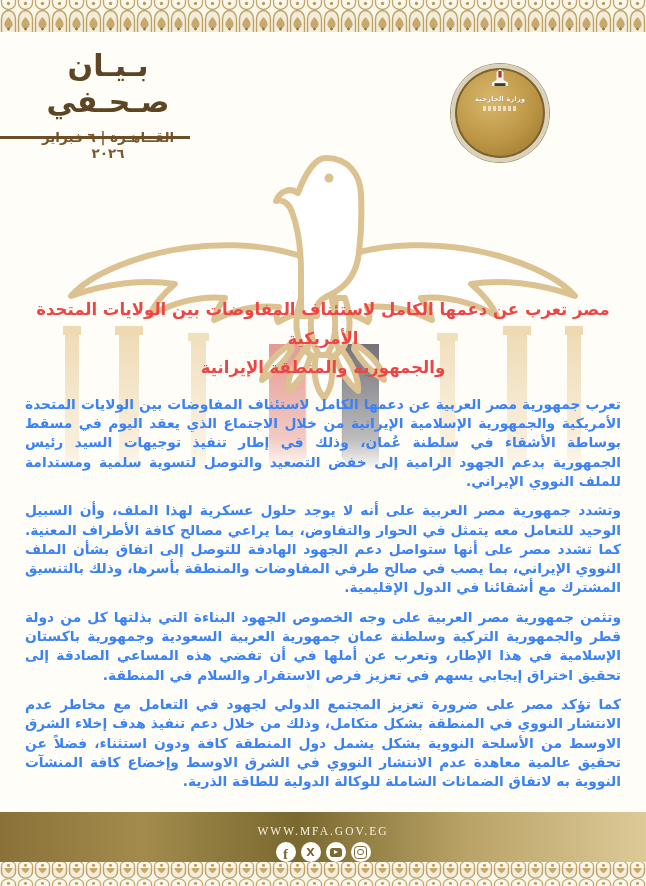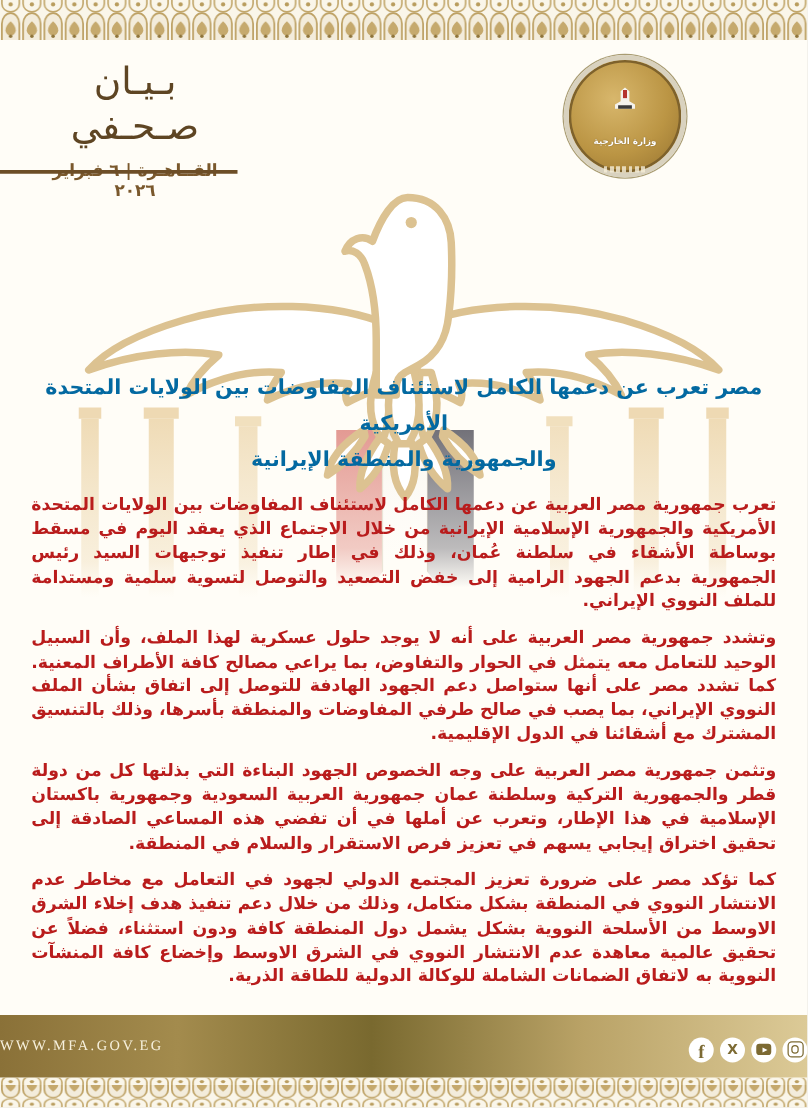--- a/index.html
+++ b/index.html
@@ -6,48 +6,48 @@
   .page{position:relative;width:646px;height:886px;margin:0 auto;background:#fffdf7;
         overflow:hidden;font-family:"DejaVu Sans",sans-serif;}
 
   
   .orn{position:absolute;left:0;width:646px;display:block;}
   .orn-top{top:0;}
   .orn-bottom{bottom:0;transform:scaleY(-1);}
 
   
   .brand{position:absolute;top:48px;left:26px;width:164px;text-align:center;direction:rtl;}
-  .brand-title{font-size:30px;font-weight:normal;color:#5e4523;letter-spacing:1px;line-height:1.2;}
+  .brand-title{font-size:30px;font-weight:bold;color:#5e4523;letter-spacing:1px;line-height:1.2;}
   .brand-date{margin-top:9px;font-size:13.5px;font-weight:bold;color:#7a582c;}
   .brand-rule{position:absolute;top:136px;left:0;width:190px;height:3px;background:#6d4e27;}
 
-  .seal{position:absolute;top:44px;right:97px;width:90px;height:90px;border-radius:50%;
+  .seal{position:absolute;top:64px;right:97px;width:90px;height:90px;border-radius:50%;
         background:radial-gradient(circle at 40% 35%,#d8b76c 0%,#bb9544 55%,#93702e 100%);
         border:4px solid #d9d2bf;box-shadow:0 0 0 1px #a99c72, inset 0 0 0 2px #7e622c;
-        display:flex;flex-direction:column;align-items:center;justify-content:flex-end;gap:13px;}
+        display:flex;flex-direction:column;align-items:center;justify-content:flex-start;}
   .seal-script{color:#ffffff;font-size:7px;font-weight:bold;direction:rtl;text-align:center;
                margin-top:3px;line-height:1.3;text-shadow:0 0 1px #6d5320;}
   .seal-lines{width:34px;height:5px;margin-top:2px;
               background:repeating-linear-gradient(90deg,#f6eed7 0 3px,transparent 3px 5px);opacity:.8;}
 
   
   .watermark{position:absolute;top:148px;left:60px;width:526px;height:330px;z-index:0;}
 
   
   .content{position:absolute;top:296px;left:25px;right:25px;bottom:78px;z-index:2;
            direction:rtl;overflow:hidden;}
-  .headline{color:#0369a1;font-size:16.5px;font-weight:bold;text-align:center;
+  .headline{color:#ef4444;font-size:16.5px;font-weight:bold;text-align:center;
             line-height:1.75;margin:0 0 12px 0;}
-  .paragraph{font-size:13.8px;font-weight:bold;color:#b91c1c;text-align:justify;
+  .paragraph{font-size:13.8px;font-weight:bold;color:#3b82f6;text-align:justify;
              line-height:1.4;margin:0 0 10px 0;}
 
   
   .footer-band{position:absolute;left:0;right:0;bottom:24px;height:50px;z-index:3;
      background:linear-gradient(90deg,#8a7138 0%,#a38b4d 22%,#79692f 46%,#b9a266 72%,#dcca97 100%);
-     display:flex;flex-direction:row;align-items:center;justify-content:space-between;}
+     display:flex;flex-direction:column;align-items:center;justify-content:flex-end;}
   .website{font-family:"Liberation Serif",serif;color:#f7f1dd;font-size:11.5px;
            letter-spacing:2px;line-height:1;margin-top:2px;}
   .social{display:flex;gap:5px;margin-top:5px;}
   .sicon{width:20px;height:20px;border-radius:50%;background:#ffffff;color:#7c6a33;
          display:flex;align-items:center;justify-content:center;overflow:hidden;}
   .fglyph{font-family:"Liberation Serif",serif;font-weight:bold;font-size:15px;margin-top:5px;}
   .xglyph{font-weight:900;font-size:11px;font-family:"DejaVu Sans",sans-serif;}
   .yt{width:12px;height:9px;background:#7c6a33;border-radius:2.5px;display:flex;
       align-items:center;justify-content:center;}
   .yt::after{content:"";border-left:4px solid #fff;border-top:2.5px solid transparent;

